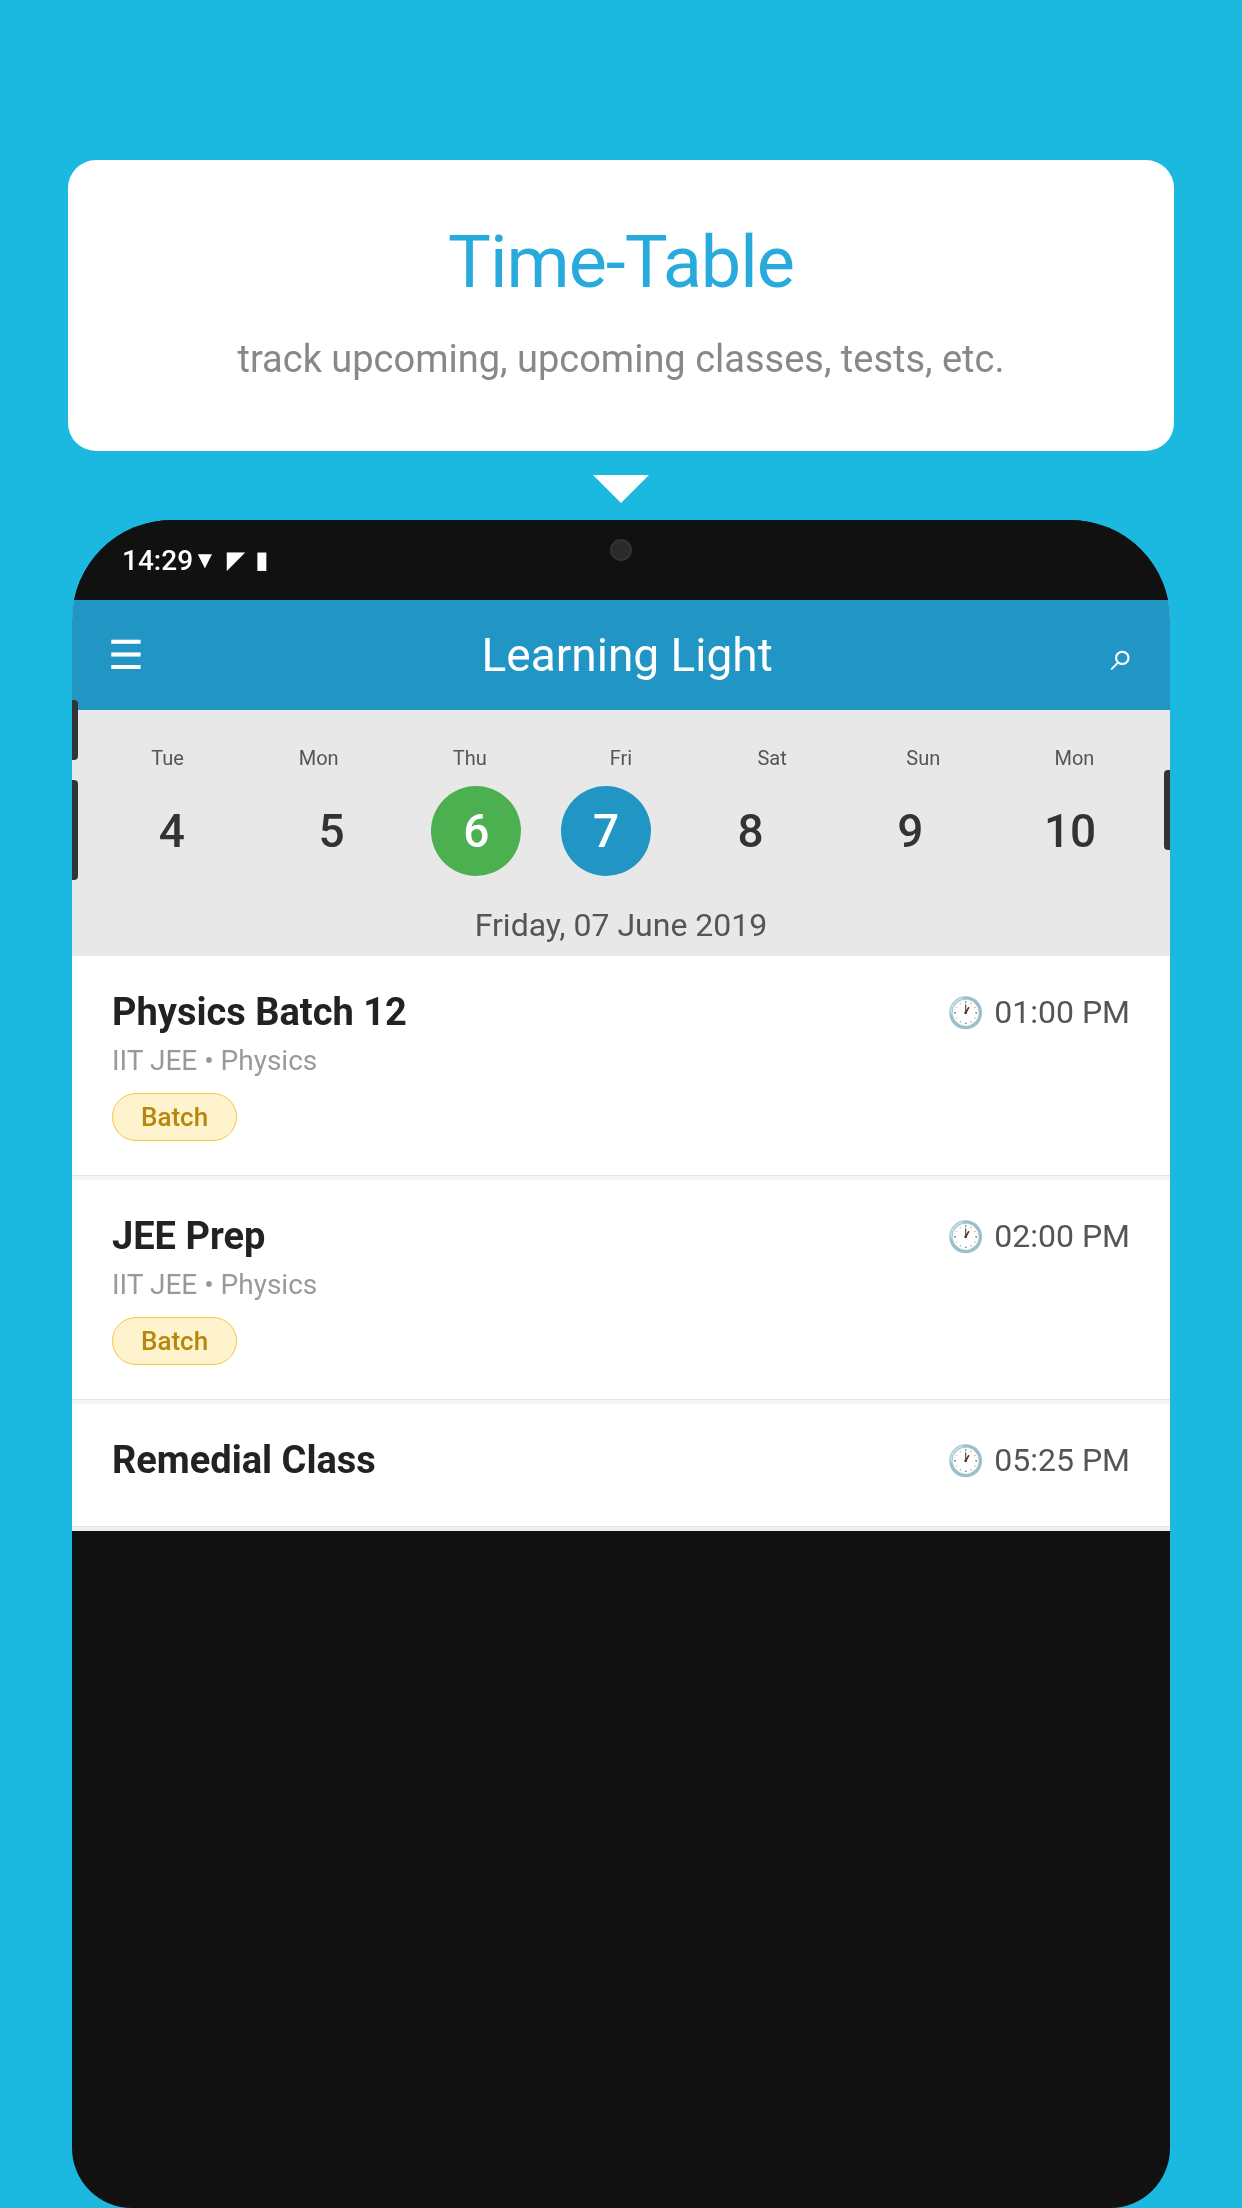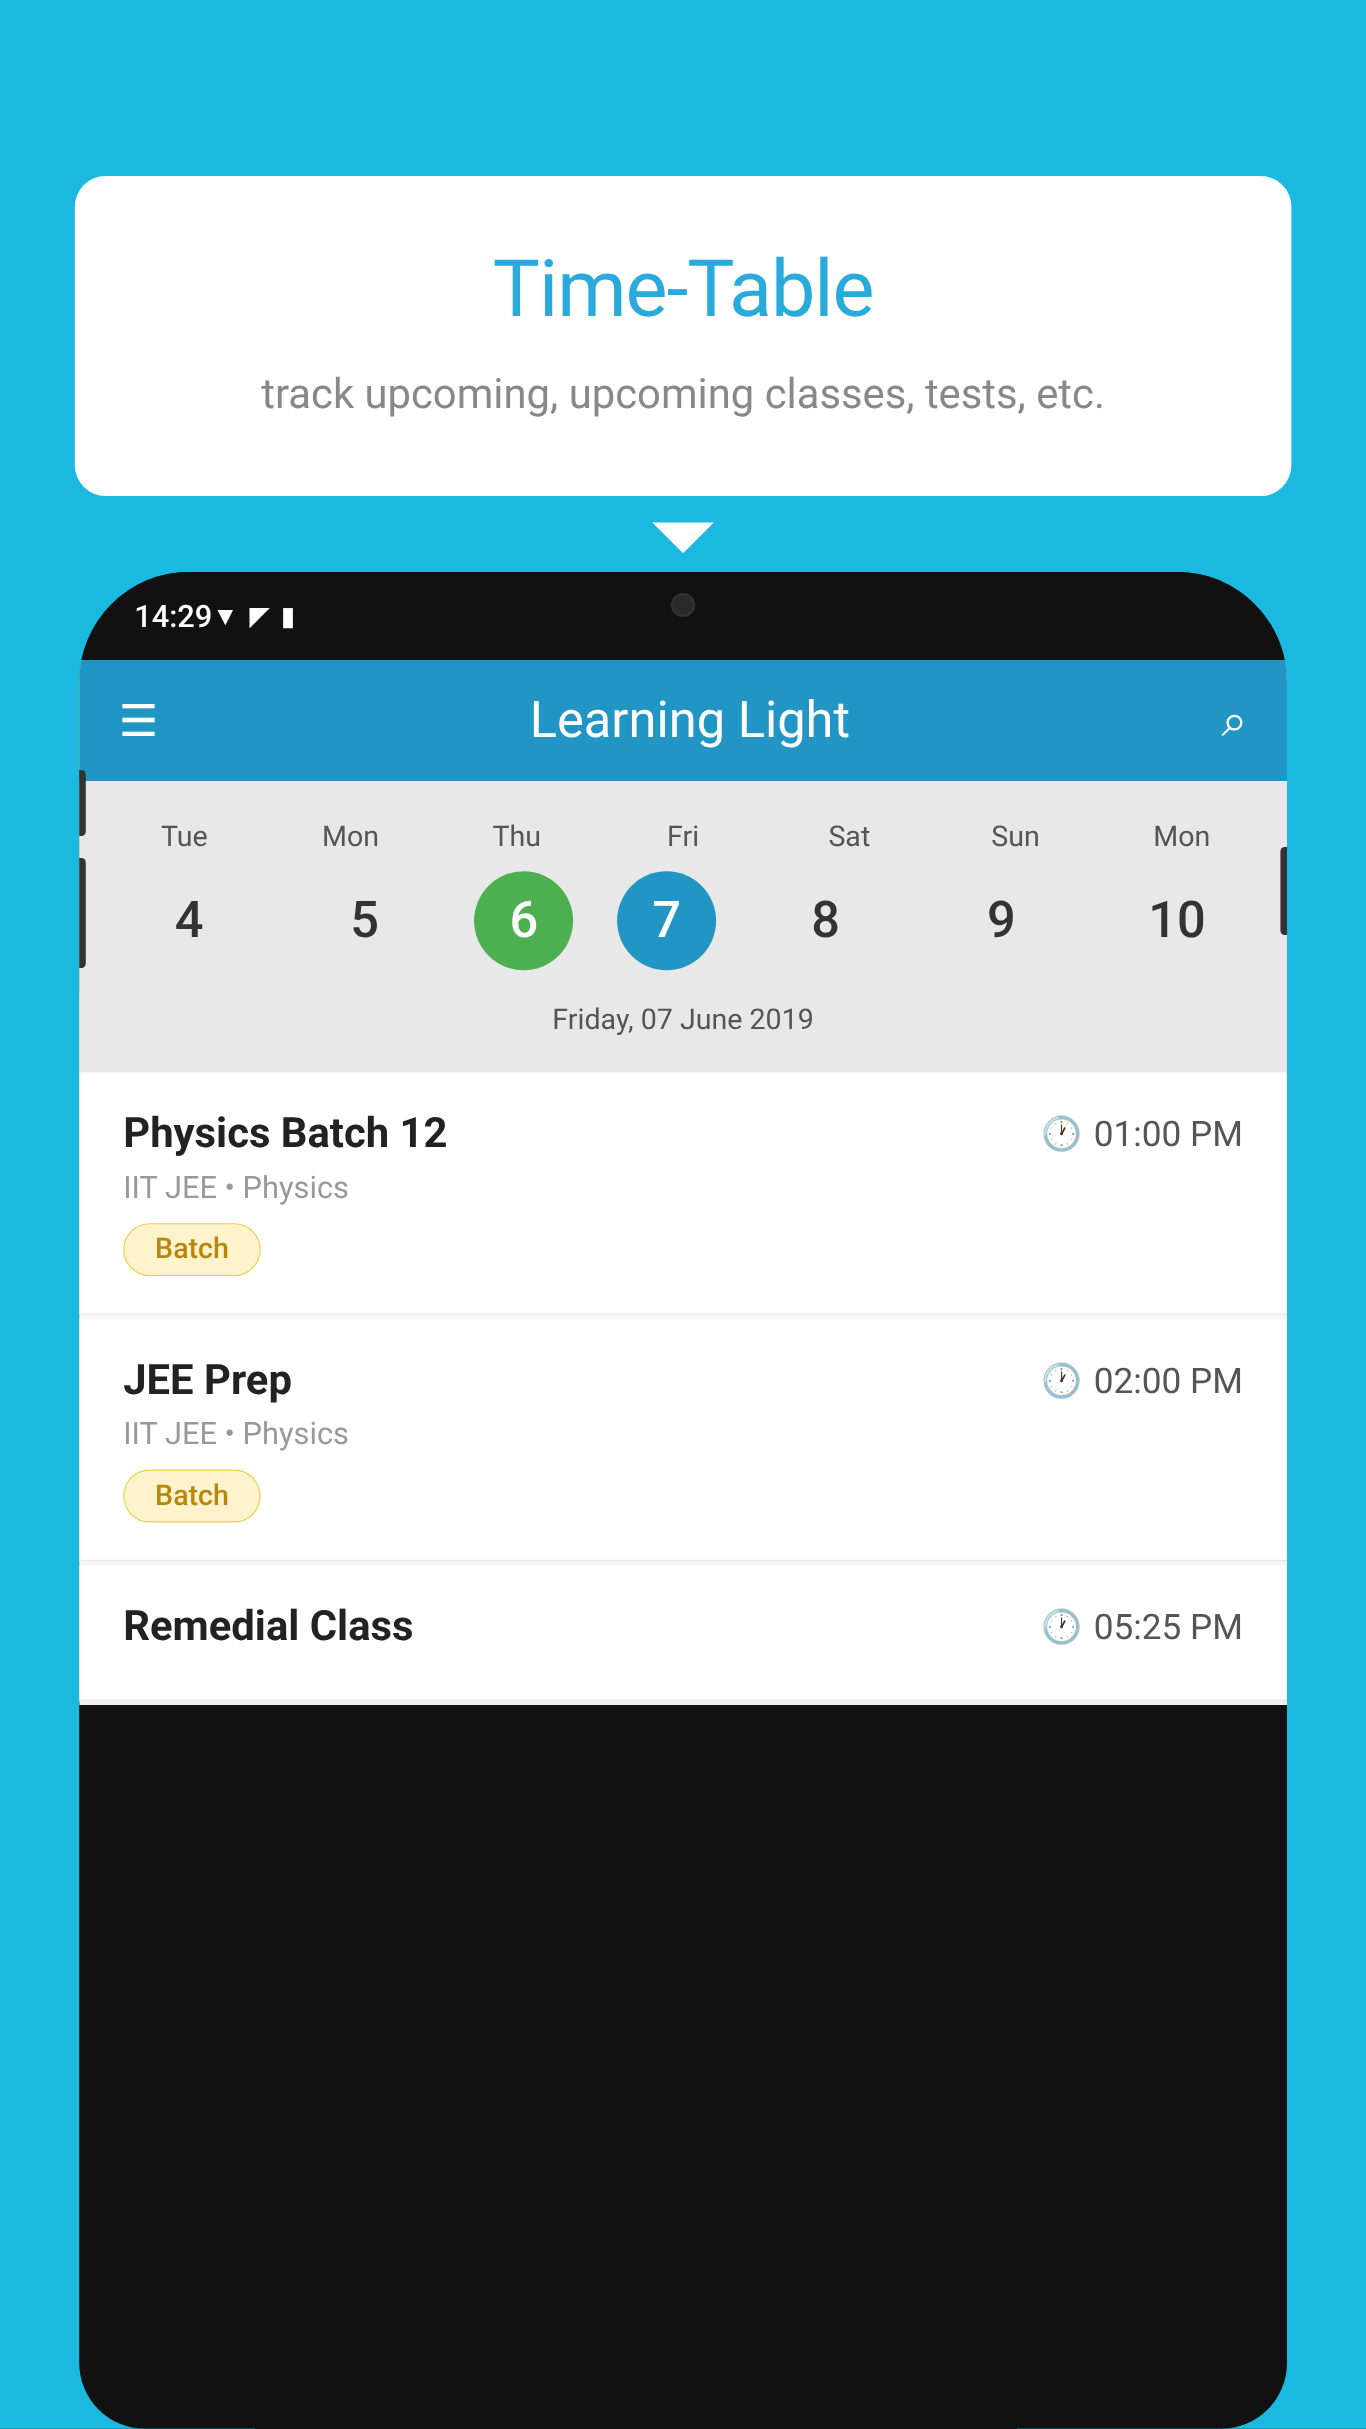--- a/index.html
+++ b/index.html
@@ -143,21 +143,21 @@
     .calendar-section {
       background: #e8e8e8;
       padding: 20px 0 0;
     }
     .weekdays-row {
       display: flex;
       justify-content: space-around;
       padding: 16px 20px 8px;
     }
     .weekday {
-      font-size: 26px;
+      font-size: 20px;
       color: #555;
       width: 120px;
       text-align: center;
       font-weight: 400;
     }
     .dates-row {
       display: flex;
       justify-content: space-around;
       padding: 8px 20px 20px;
     }
@@ -181,22 +181,22 @@
     }
     .date-item.selected {
       background: #2196C5;
       color: #fff;
       border-radius: 50%;
       width: 90px;
       height: 90px;
     }
     .selected-date-label {
       text-align: center;
-      padding: 10px 0 33px;
-      font-size: 26px;
+      padding: 10px 0 12px;
+      font-size: 32px;
       color: #555;
       background: #e8e8e8;
     }
 
     
     .schedule-list {
       background: #f5f5f5;
     }
     .schedule-item {
       background: #fff;

